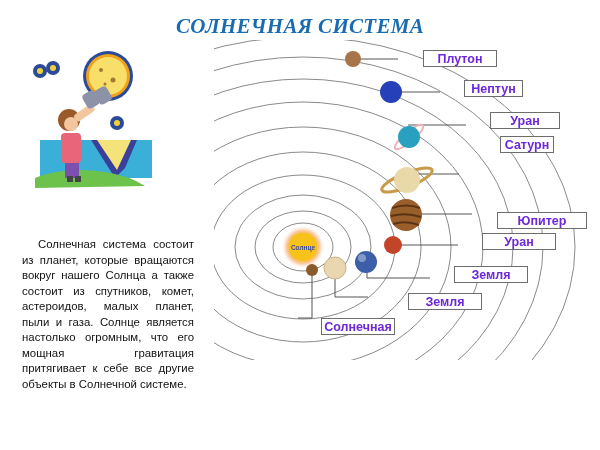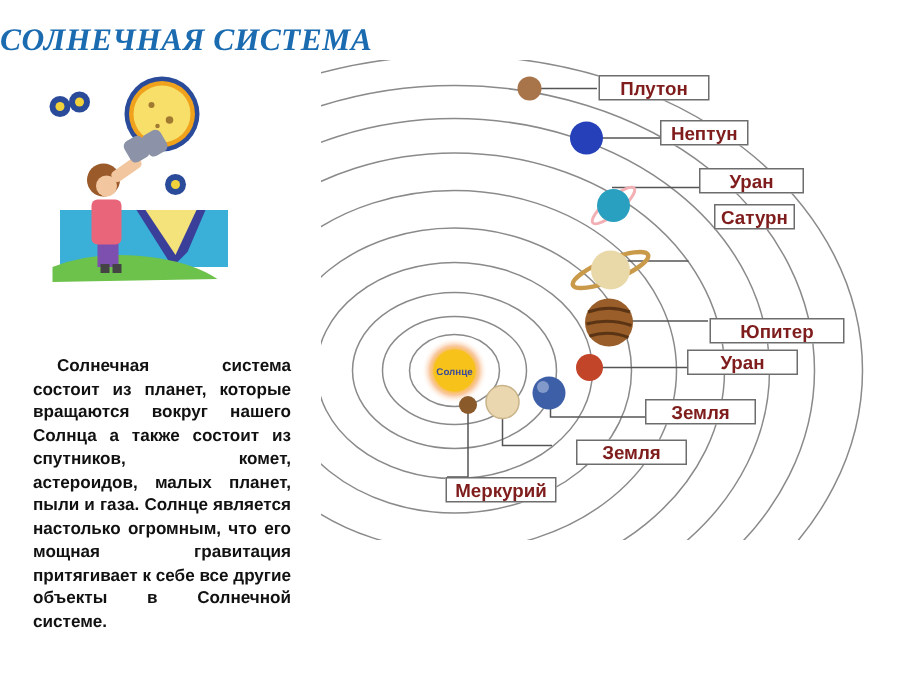--- a/index.html
+++ b/index.html
@@ -1,21 +1,21 @@
 <!DOCTYPE html>
 <html><head>
 <meta charset="utf-8">
 <style>
   html,body{margin:0;padding:0;background:#ffffff;}
   body{width:600px;height:450px;position:relative;overflow:hidden;font-family:"Liberation Sans",sans-serif;}
-  .title{position:absolute;left:0;width:600px;top:14px;text-align:left;font-family:"Liberation Serif",serif;font-style:italic;font-weight:bold;font-size:21px;color:#1a6bb0;letter-spacing:0.3px;}
-  .desc{position:absolute;left:22px;top:237px;width:172px;font-size:11.4px;line-height:15.5px;color:#111;text-align:justify;font-weight:bold;}
+  .title{position:absolute;left:0;width:600px;top:14px;text-align:center;font-family:"Liberation Serif",serif;font-style:italic;font-weight:bold;font-size:21px;color:#1a6bb0;letter-spacing:0.3px;}
+  .desc{position:absolute;left:22px;top:237px;width:172px;font-size:11.4px;line-height:15.5px;color:#111;text-align:justify;}
   .desc span{display:block;text-indent:16px;}
   svg.diagram{position:absolute;left:0;top:0;}
-  .lbl{position:absolute;height:17px;border:1px solid #6d6d6d;background:#fff;color:#7f1d1d;font-weight:bold;font-size:12.5px;line-height:17px;text-align:center;box-sizing:border-box;}
+  .lbl{position:absolute;height:17px;border:1px solid #6d6d6d;background:#fff;color:#6d28d9;font-weight:bold;font-size:12.5px;line-height:17px;text-align:center;box-sizing:border-box;margin-left:24px;}
   .illus{position:absolute;left:25px;top:48px;width:130px;height:140px;}
 </style>
 </head>
 <body>
 
 <div class="title">СОЛНЕЧНАЯ СИСТЕМА</div>
 
 <svg class="illus" viewBox="0 0 130 140">
   <circle cx="15" cy="23" r="7" fill="#2a4a9a"></circle>
     <circle cx="15" cy="23" r="3" fill="#f2d23a"></circle>
@@ -105,13 +105,13 @@
 </svg>
 
 <div class="lbl" style="left:399px;top:50px;width:74px;">Плутон</div>
 <div class="lbl" style="left:440px;top:80px;width:59px;">Нептун</div>
 <div class="lbl" style="left:466px;top:112px;width:70px;">Уран</div>
 <div class="lbl" style="left:476px;top:136px;width:54px;">Сатурн</div>
 <div class="lbl" style="left:473px;top:212px;width:90px;">Юпитер</div>
 <div class="lbl" style="left:458px;top:233px;width:74px;">Уран</div>
 <div class="lbl" style="left:430px;top:266px;width:74px;">Земля</div>
 <div class="lbl" style="left:384px;top:293px;width:74px;">Земля</div>
-<div class="lbl" style="left:297px;top:318px;width:74px;">Меркурий</div>
+<div class="lbl" style="left:297px;top:318px;width:74px;">Солнечная</div>
 
 </body></html>

